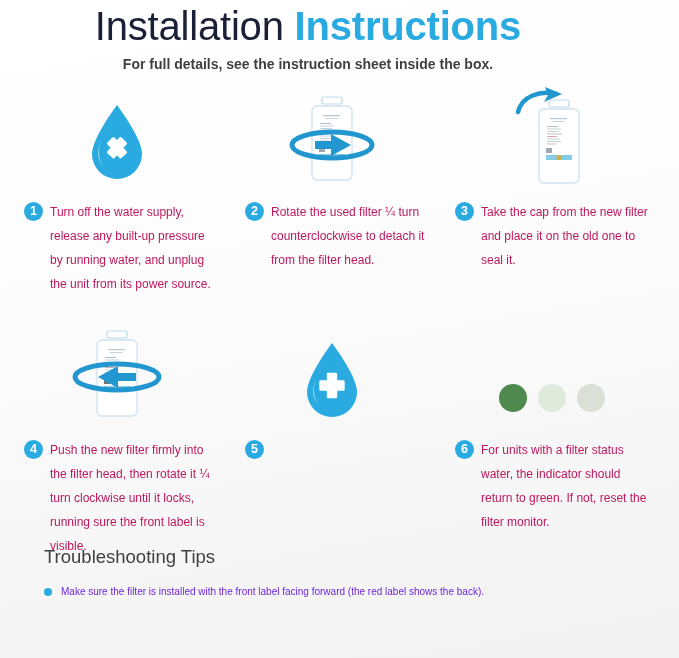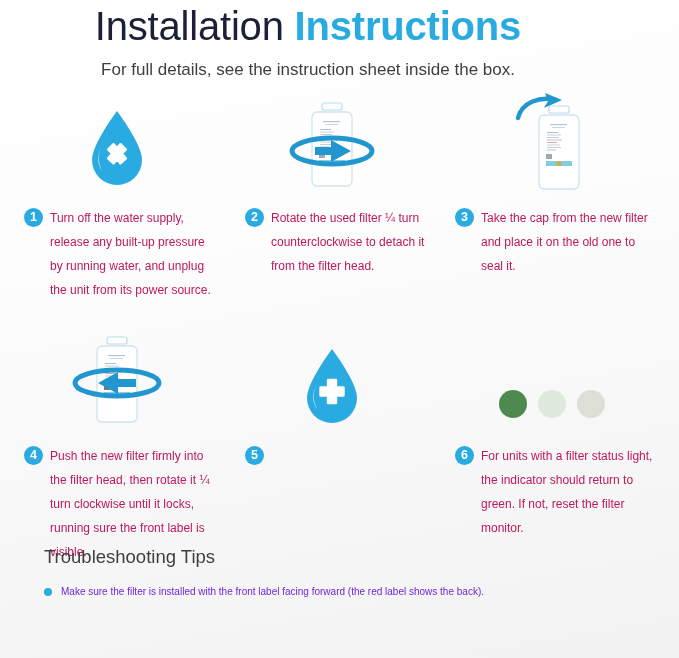--- a/index.html
+++ b/index.html
@@ -34,25 +34,25 @@
   }
   .title-plain {
     color: #1b2036;
     font-weight: 300;
   }
   .title-accent {
     color: #29abe2;
     font-weight: bold;
   }
   .subtitle {
-    margin-top: 8px;
-    font-size: 17px;
+    margin-top: 2px;
+    font-size: 14px;
     line-height: 24px;
     color: #3f3f3f;
-    font-weight: 400;
+    font-weight: 700;
   }
 
   
   .steps {
     display: grid;
     grid-template-columns: 221px 210px 230px;
     margin-top: 18px;
     padding-left: 6px;
   }
   .steps.row2 {
@@ -291,21 +291,21 @@
     <div class="step">
       <div class="art row2">
         <div class="dots">
           <div class="dot" style="background:#4e8a4e;"></div>
           <div class="dot" style="background:#dfe9dc;"></div>
           <div class="dot" style="background:#dcdfd6;"></div>
         </div>
       </div>
       <div class="step-body">
         <div class="badge">6</div>
-        <div class="step-text">For units with a filter status light, the indicator should return to green. If not, reset the filter monitor.</div>
+        <div class="step-text">For units with a filter status water, the indicator should return to green. If not, reset the filter monitor.</div>
       </div>
     </div>
   </div>
 
   <div class="trouble">
     <div class="trouble-title">Troubleshooting Tips</div>
     <div class="tips">
       <div class="tip">
         <div class="tip-dot"></div>
         <div class="tip-text">Make sure the filter is installed with the front label facing forward (the red label shows the back).</div>

